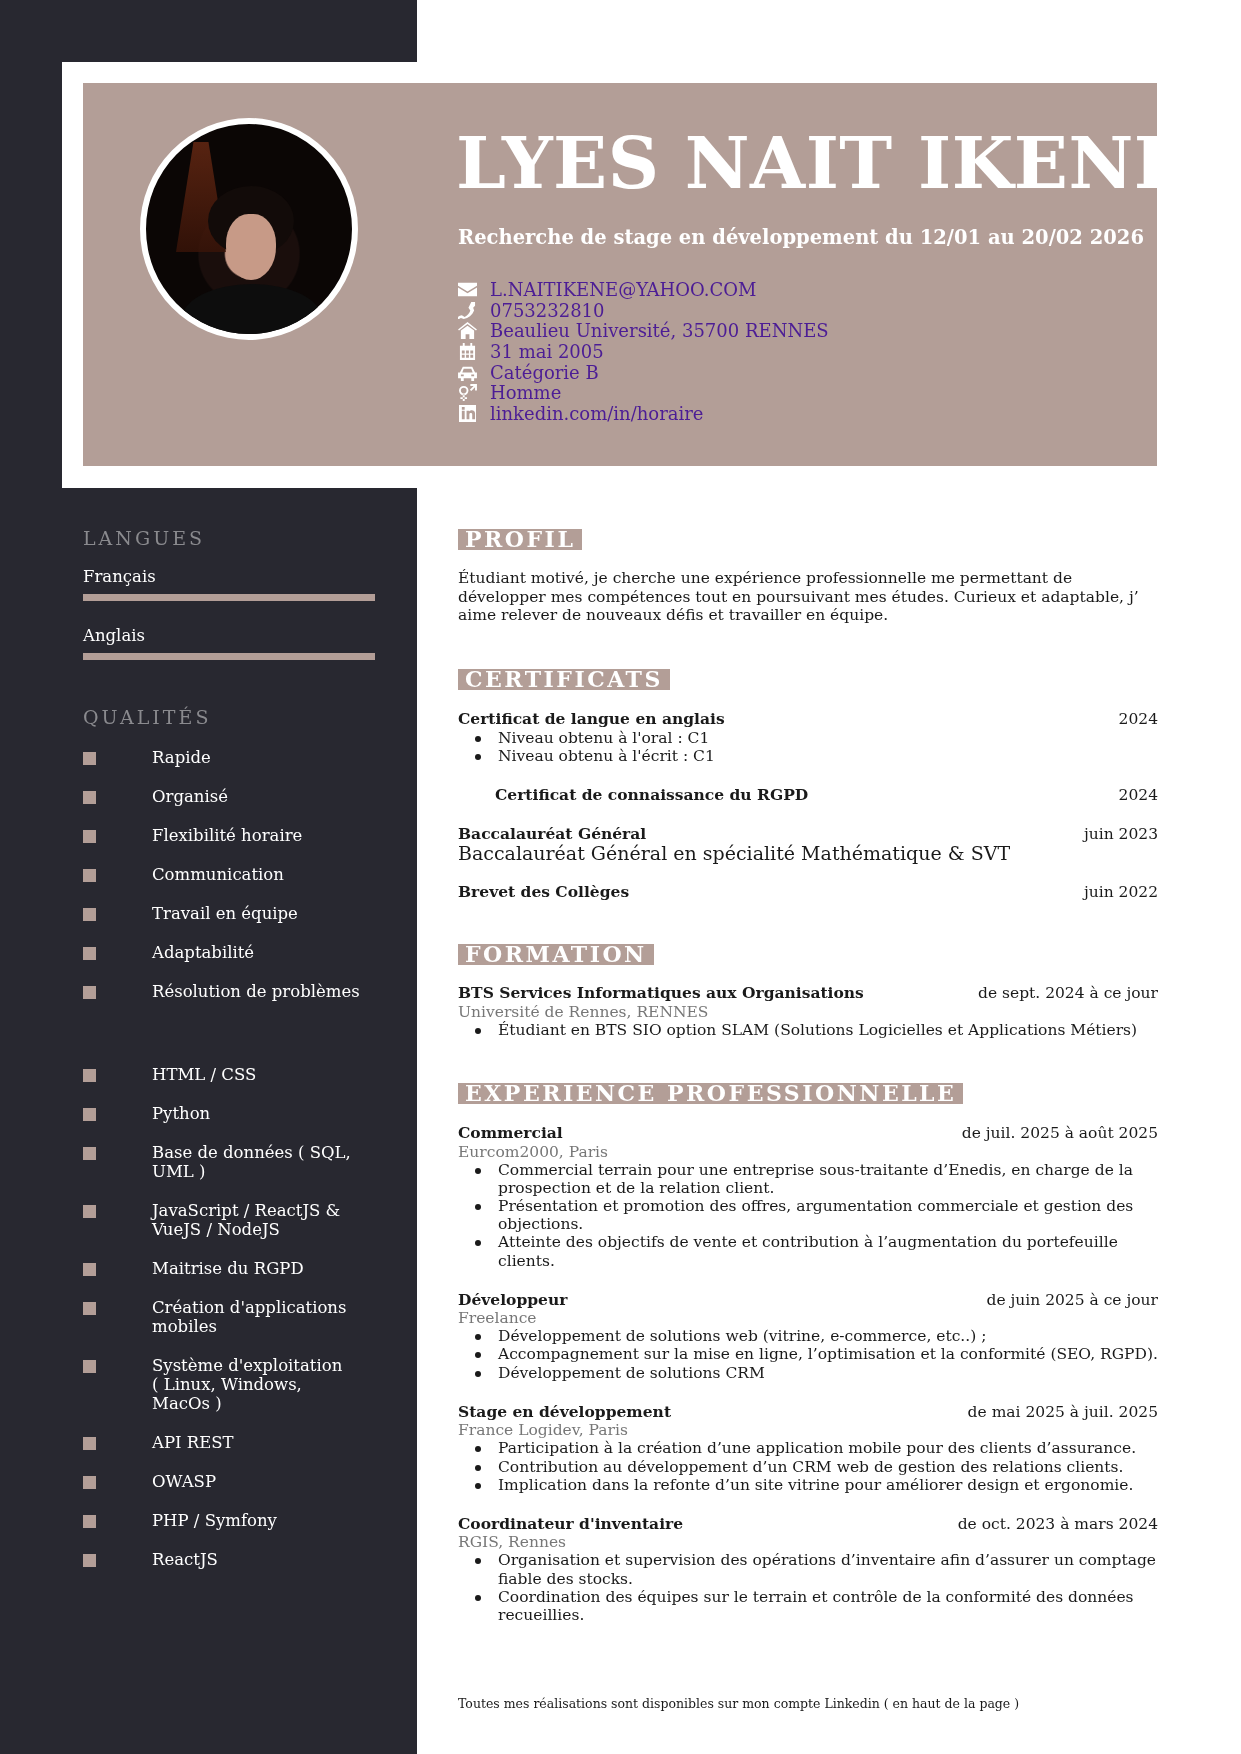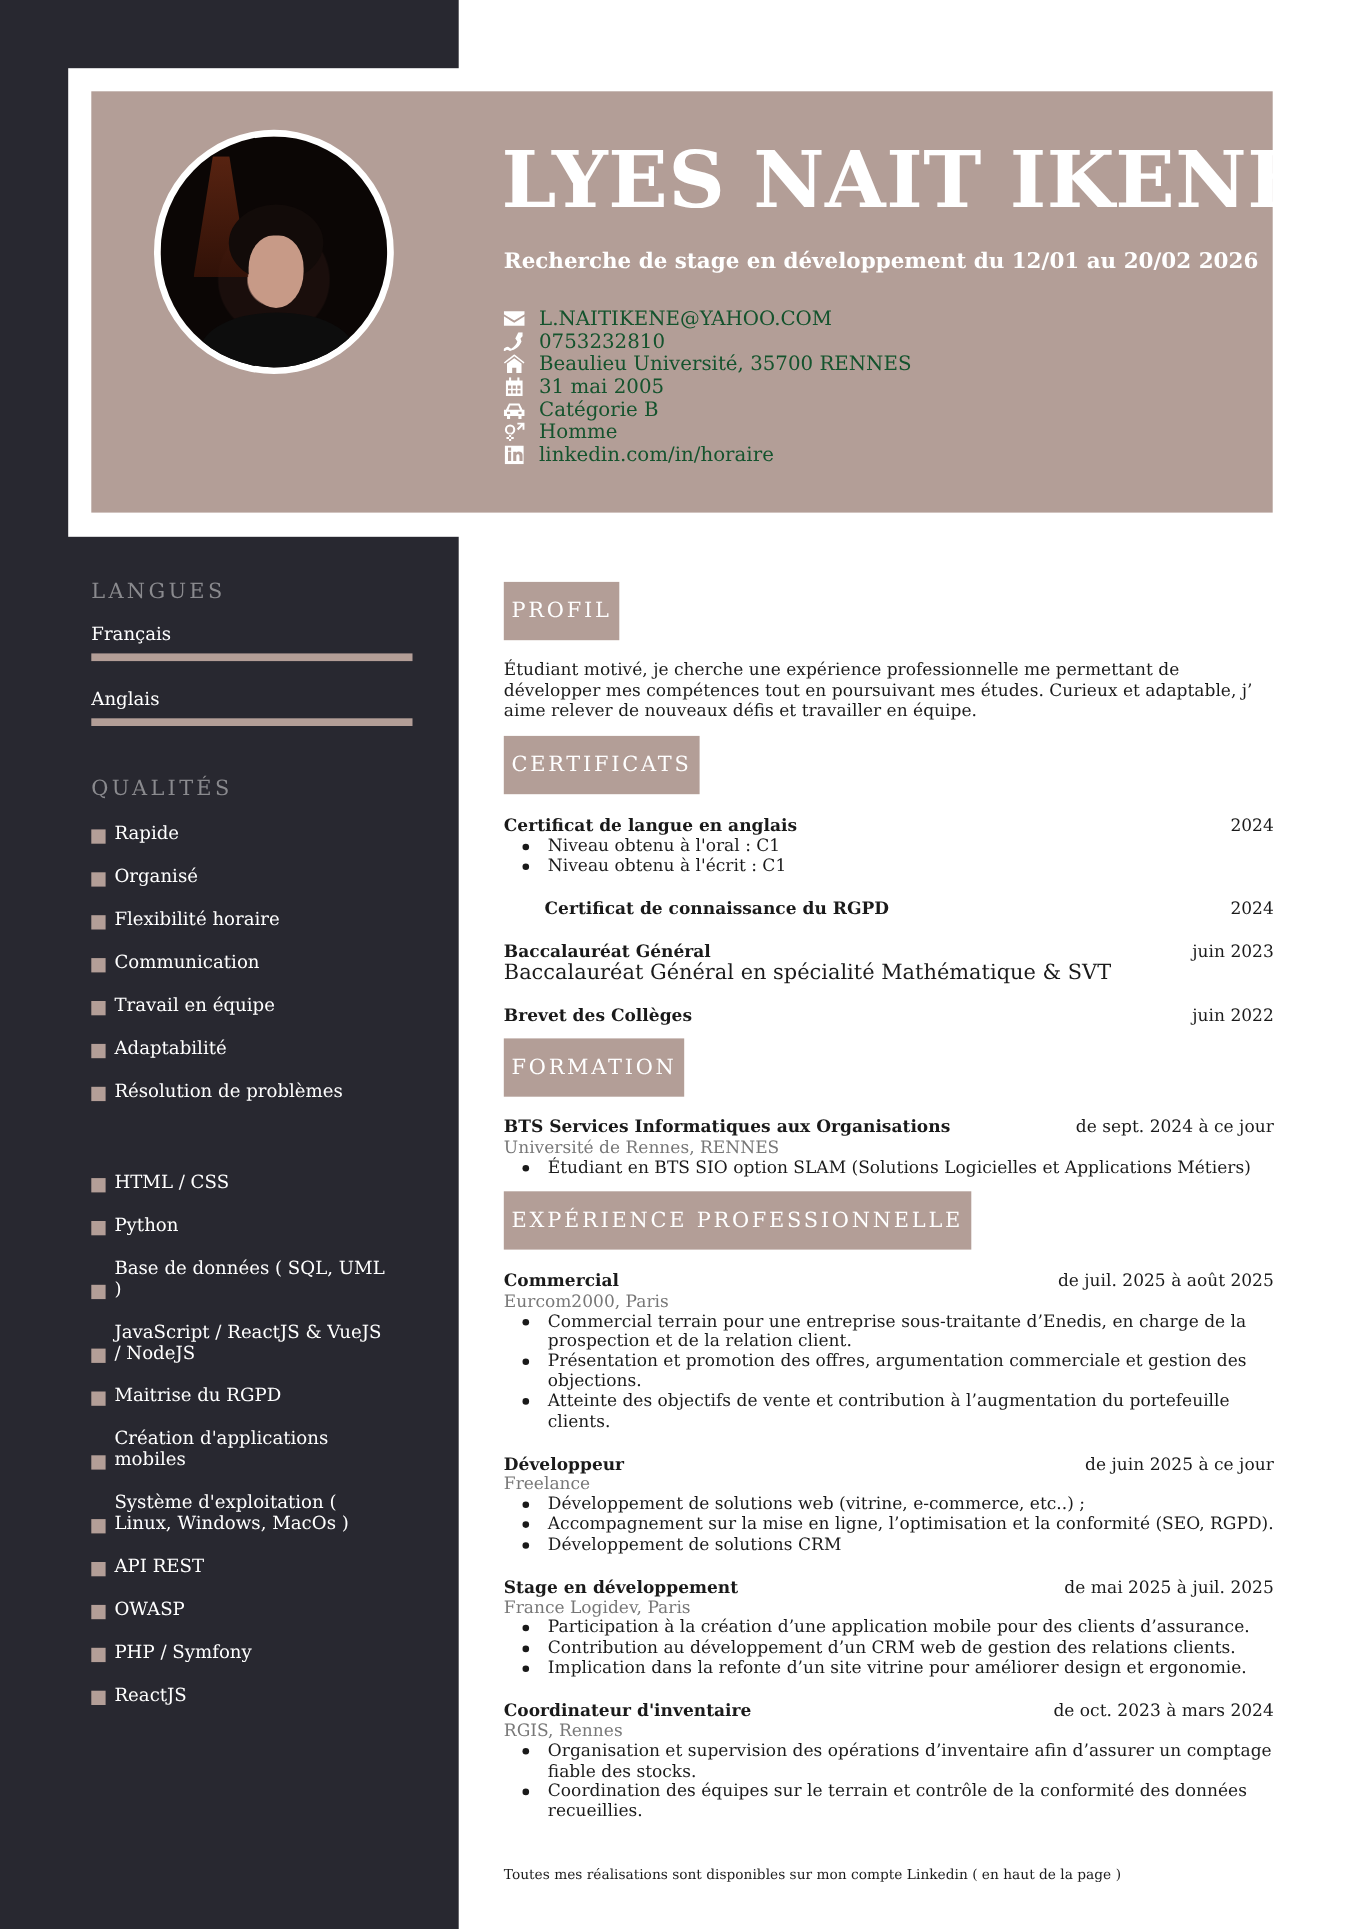--- a/index.html
+++ b/index.html
@@ -13,35 +13,35 @@
   .photo { position: absolute; left: 140px; top: 118px; width: 218px; height: 222px; border-radius: 50%; border: 6px solid #ffffff; overflow: hidden;
            background: radial-gradient(circle at 50% 62%, #c89a88 0 14%, #1a0e0c 15% 30%, #0b0605 31% 100%); }
   .photo .tower { position: absolute; left: 30px; top: 18px; width: 50px; height: 110px; background: linear-gradient(180deg, #6a2a14, #3a1408); opacity: .8; clip-path: polygon(35% 0,65% 0,100% 100%,0 100%); }
   .photo .hair { position: absolute; left: 62px; top: 62px; width: 86px; height: 70px; border-radius: 50%; background: #120b09; }
   .photo .face { position: absolute; left: 80px; top: 90px; width: 50px; height: 66px; border-radius: 45% 45% 50% 50%; background: #c79a87; }
   .photo .shirt { position: absolute; left: 36px; top: 160px; width: 140px; height: 70px; border-radius: 50% 50% 0 0; background: #0d0d0d; }
 
   .name { position: absolute; left: 456px; top: 128px; font-size: 71px; font-weight: bold; color: #ffffff; letter-spacing: 0.5px; line-height: 1; white-space: nowrap; }
   .tagline { position: absolute; left: 458px; top: 226px; font-size: 19.5px; font-weight: bold; color: #ffffff; white-space: nowrap; }
   .contacts { position: absolute; left: 458px; top: 279px; }
-  .contact-row { display: flex; align-items: center; height: 20.7px; color: #14532d; font-size: 18px; white-space: nowrap; }
+  .contact-row { display: flex; align-items: center; height: 20.7px; color: #4c1d95; font-size: 18px; white-space: nowrap; }
   .contact-row .ci { width: 32px; display: inline-flex; align-items: center; }
   .contact-row svg { width: 19px; height: 17px; fill: #ffffff; }
 
   
   .side { position: absolute; left: 83px; width: 300px; color: #ffffff; }
   .side-heading { font-size: 19px; letter-spacing: 3px; color: #8a8a8e; line-height: 22px; }
   .lang-item { font-size: 16.5px; color: #ffffff; }
   .lang-bar { height: 7px; background: #b39e97; width: 292px; margin-top: 8px; }
-  .bullet-item { display: flex; align-items: flex-end; font-size: 16.5px; line-height: 19px; color: #ffffff; }
+  .bullet-item { display: flex; align-items: flex-start; font-size: 16.5px; line-height: 19px; color: #ffffff; gap: 48px; }
   .bullet-item .sq { width: 13px; height: 13px; background: #b39e97; margin-right: 8px; margin-top: 4px; flex-shrink: 0; }
 
   
   .main { position: absolute; left: 458px; width: 700px; }
-  .section-title { display: inline-block; background: #b39e97; color: #ffffff; font-size: 19px; letter-spacing: 2.5px; padding: 16px 7px; line-height: 21px; }
+  .section-title { display: inline-block; background: #b39e97; color: #ffffff; font-size: 22px; letter-spacing: 2.5px; padding: 0 7px; line-height: 21px; font-weight: bold; }
   .para { font-size: 15.5px; line-height: 18.5px; color: #1a1a1a; }
   .entry-head { display: flex; justify-content: space-between; font-size: 15.5px; line-height: 18.5px; }
   .entry-title { font-weight: bold; }
   .entry-sub { font-size: 15.5px; line-height: 18px; color: #777777; }
   .entry-desc { font-size: 19px; line-height: 18px; }
   ul.bl { list-style: none; padding-left: 16px; }
   ul.bl li { position: relative; padding-left: 24px; font-size: 15.5px; line-height: 18.2px; }
   ul.bl li::before { content: ""; position: absolute; left: 1px; top: 7px; width: 6px; height: 6px; border-radius: 50%; background: #1a1a1a; }
   .footer-note { position: absolute; left: 458px; top: 1696px; font-size: 12.5px; color: #1a1a1a; white-space: nowrap; }
 </style>

